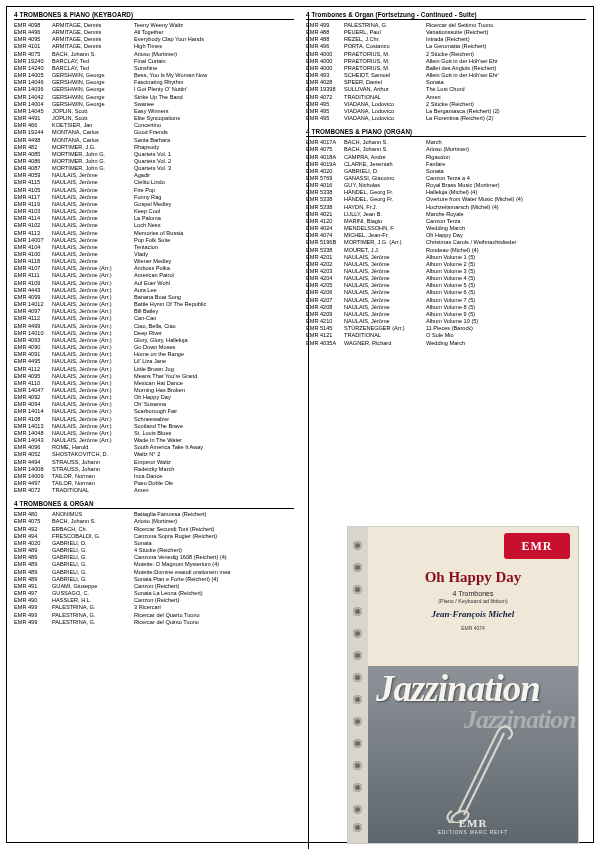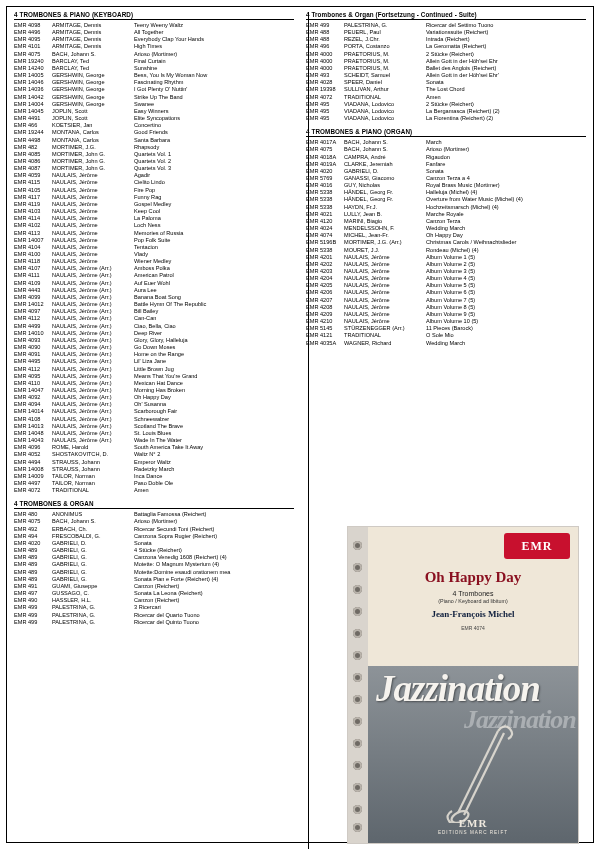--- a/index.html
+++ b/index.html
@@ -160,20 +160,21 @@
   .title-box .t3 {
     font-size: 5.4px;
     color: #333;
     margin-bottom: 5px;
   }
   .title-box .t4 {
     font-family: "Liberation Serif", serif;
     font-size: 9px;
     font-weight: bold;
     color: #0f1f3d;
+    font-style: italic;
   }
   .title-box .t5 {
     font-size: 5px;
     color: #444;
     margin-top: 6px;
   }
   .jazz {
     position: absolute;
     left: 8px;
     top: 140px;

